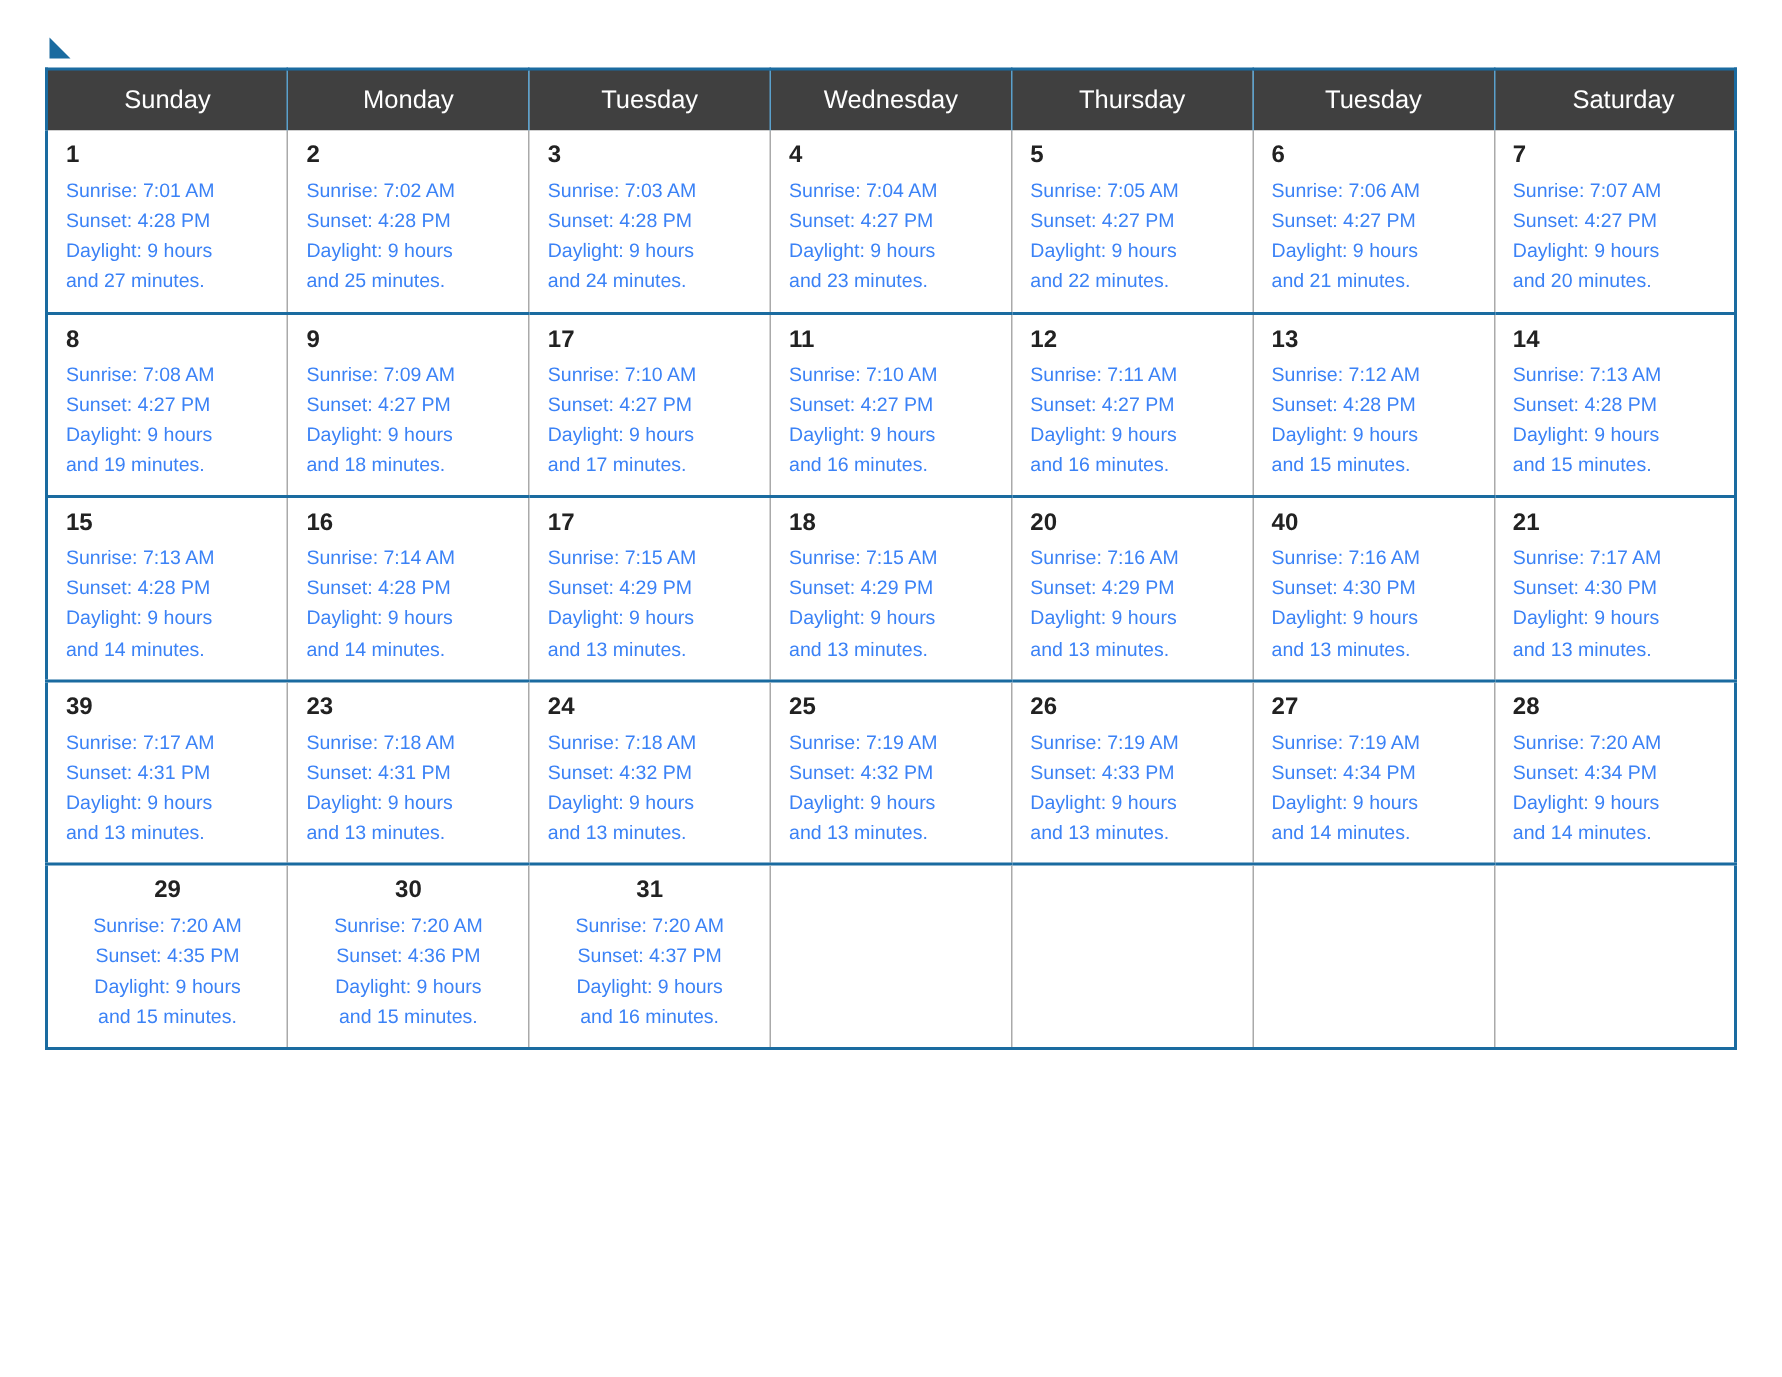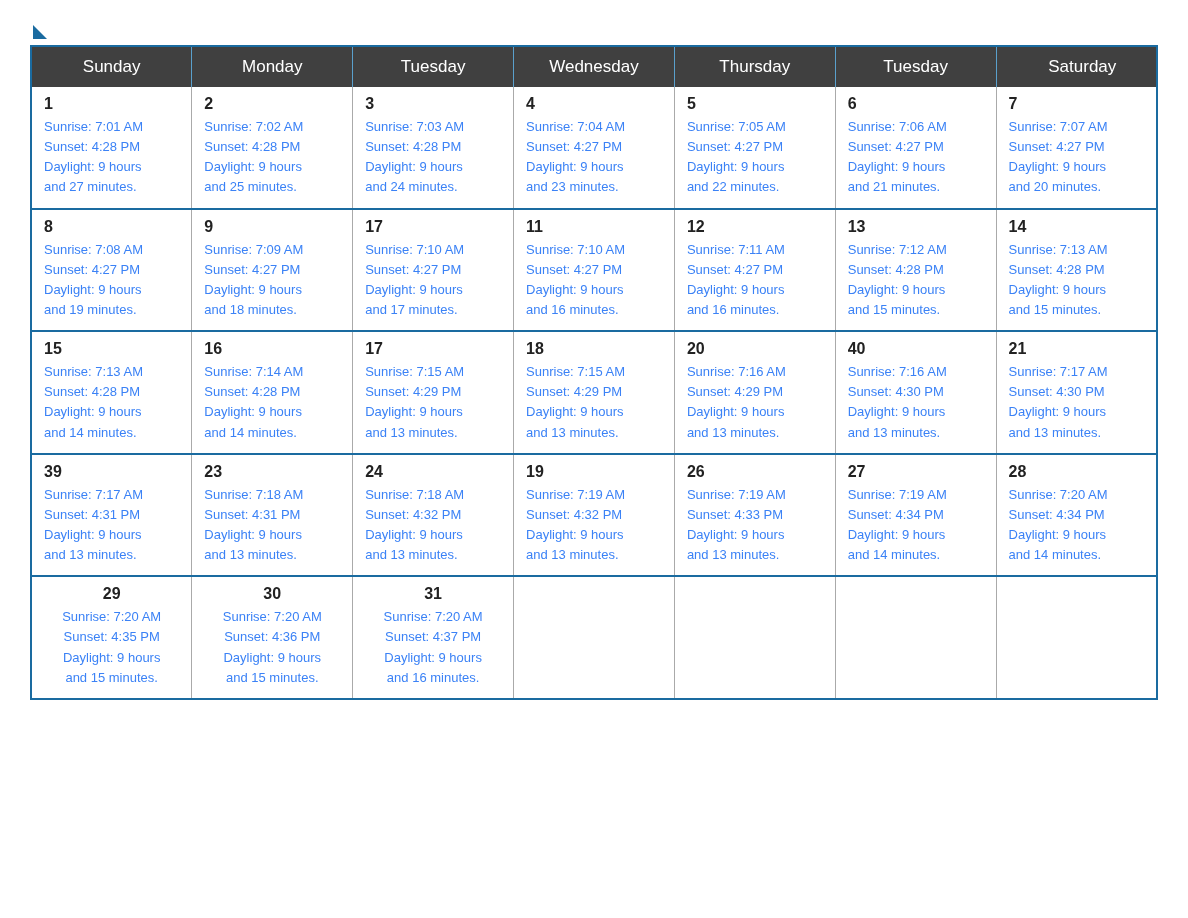--- a/index.html
+++ b/index.html
@@ -246,21 +246,21 @@
         </td>
         <td>
           <span class="day-num">23</span>
 <div class="day-info">Sunrise: 7:18 AM<br>Sunset: 4:31 PM<br>Daylight: 9 hours<br>and 13 minutes.</div>
         </td>
         <td>
           <span class="day-num">24</span>
 <div class="day-info">Sunrise: 7:18 AM<br>Sunset: 4:32 PM<br>Daylight: 9 hours<br>and 13 minutes.</div>
         </td>
         <td>
-          <span class="day-num">19</span>
+          <span class="day-num">25</span>
 <div class="day-info">Sunrise: 7:19 AM<br>Sunset: 4:32 PM<br>Daylight: 9 hours<br>and 13 minutes.</div>
         </td>
         <td>
           <span class="day-num">26</span>
 <div class="day-info">Sunrise: 7:19 AM<br>Sunset: 4:33 PM<br>Daylight: 9 hours<br>and 13 minutes.</div>
         </td>
         <td>
           <span class="day-num">27</span>
 <div class="day-info">Sunrise: 7:19 AM<br>Sunset: 4:34 PM<br>Daylight: 9 hours<br>and 14 minutes.</div>
         </td>

